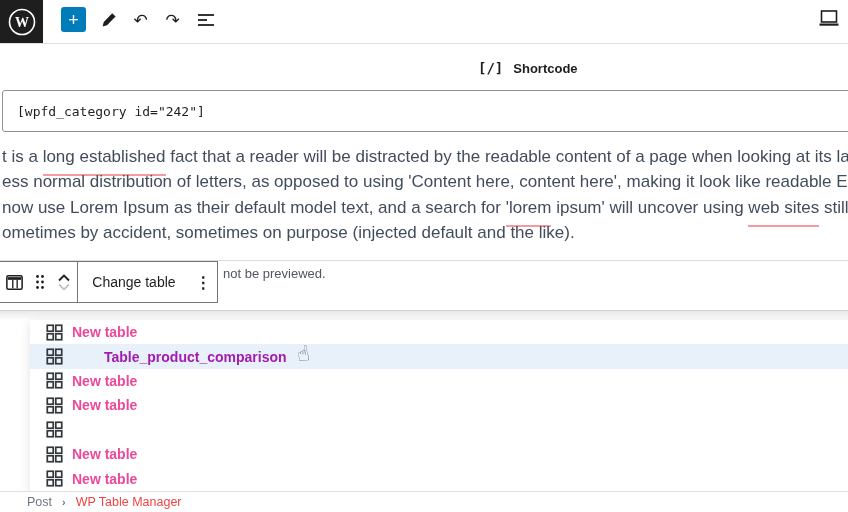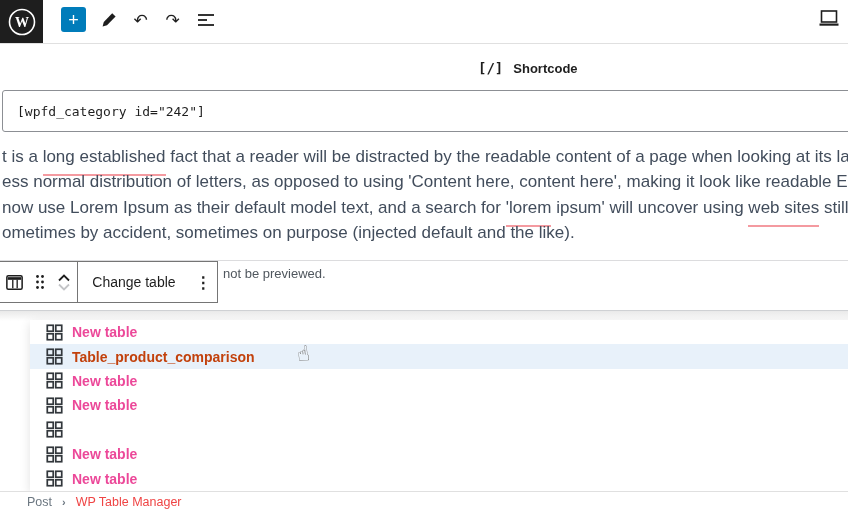--- a/index.html
+++ b/index.html
@@ -55,21 +55,21 @@
              font-family:"Liberation Sans",sans-serif;}
   .tb-kebab{width:34px;font-size:16px;font-weight:700;color:#1e1e1e;}
   .preview-note{position:absolute;left:223px;top:266px;font-size:13px;color:#50575e;}
 
   
   .dropdown{position:absolute;left:30px;top:320px;width:830px;background:#fff;
             box-shadow:0 3px 10px rgba(0,0,0,.12);}
   .drow{height:24.4px;display:flex;align-items:center;gap:9px;padding-left:16px;cursor:pointer;}
   .drow .dlabel{font-size:14px;font-weight:700;color:#ec4899;}
   .drow.selected{background:#e8f1fa;}
-  .drow.selected .dlabel{color:#c2410c;}
+  .drow.selected .dlabel{color:#a21caf;margin-left:32px;}
   .grid-ic{flex:0 0 auto;display:block;}
 
   
   .cursor{position:absolute;left:297px;top:342px;font-size:21px;color:#6a6a6a;
           font-family:"DejaVu Sans",sans-serif;transform:rotate(-8deg);
           text-shadow:0 0 2px #fff;pointer-events:none;}
 
   
   .footer{position:absolute;left:0;top:491px;width:848px;height:21px;background:#fff;
           border-top:1px solid #e0e0e0;display:flex;align-items:center;gap:10px;

